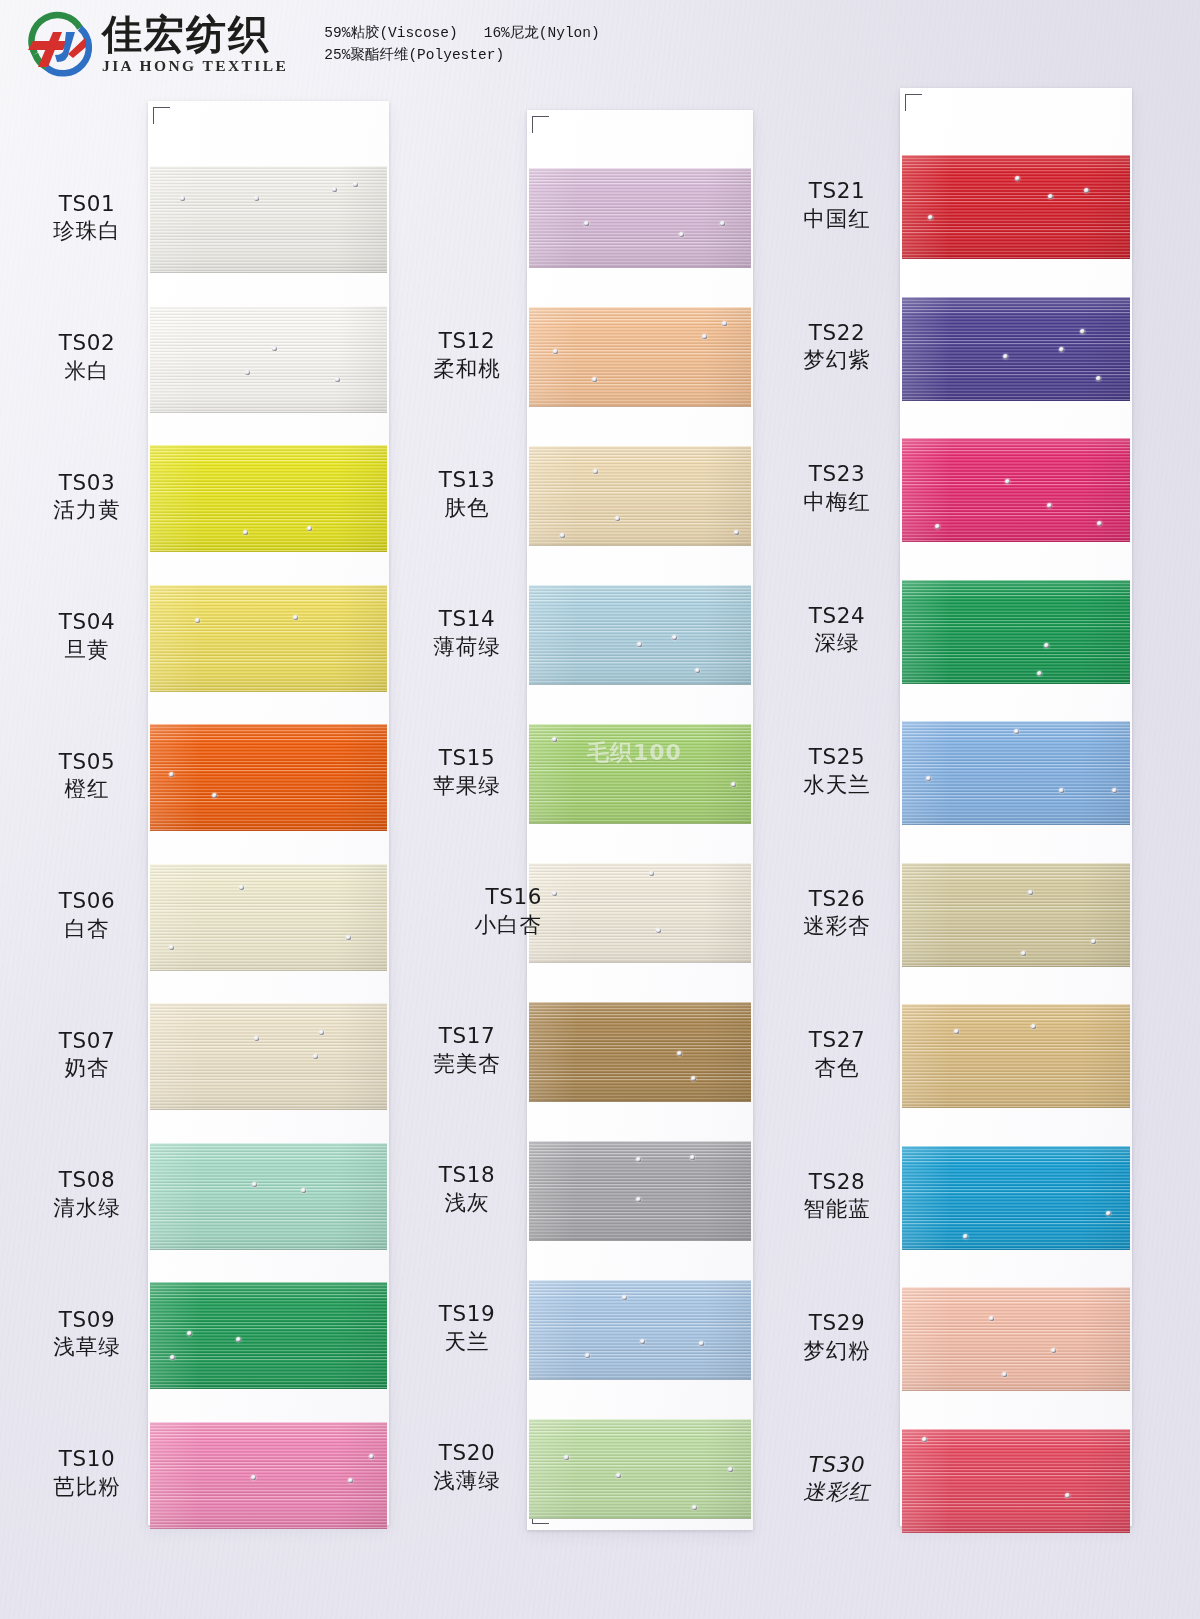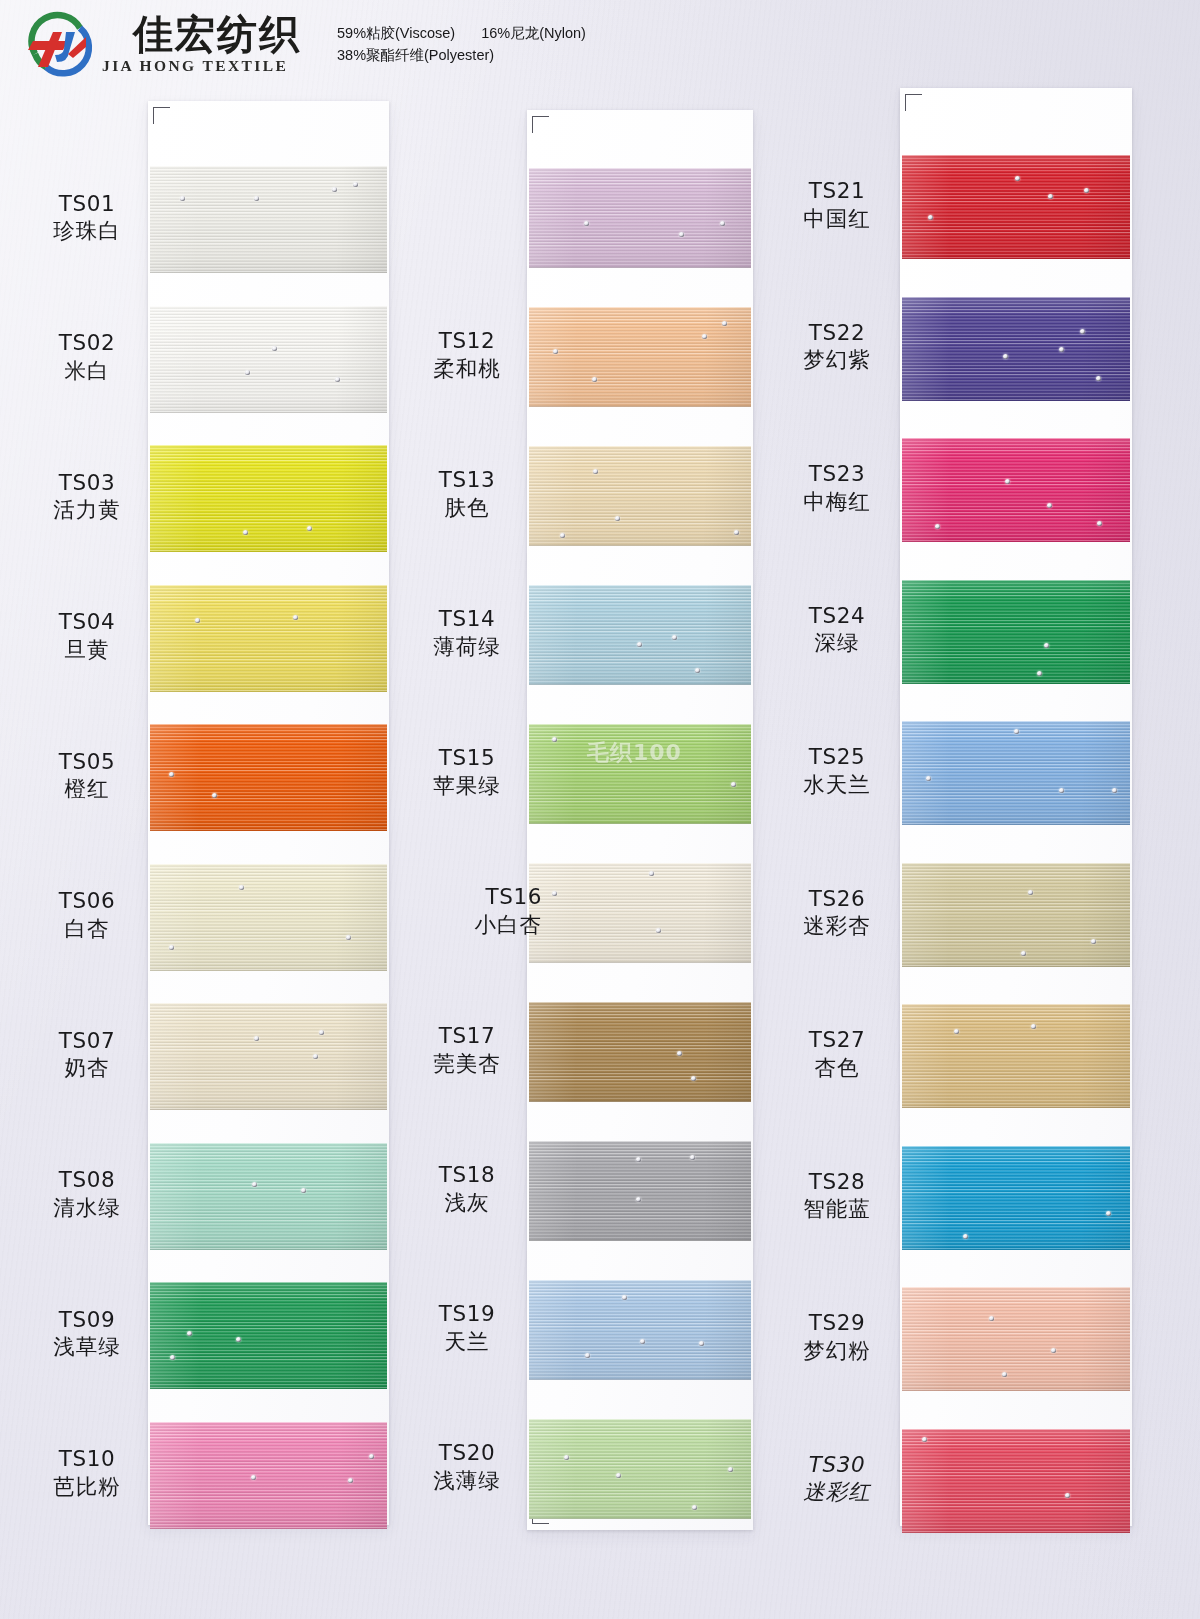--- a/index.html
+++ b/index.html
@@ -38,39 +38,38 @@
   }
   .logo-mark {
     width: 74px; height: 68px;
     position: relative; flex: none;
   }
   .logo-text { margin-left: 6px; }
   .logo-cn {
     font-size: 40px; font-weight: 700; color: #1d1d1b;
     letter-spacing: 2px; line-height: 1.0;
     font-family: "DejaVu Sans", "Liberation Sans", sans-serif;
-    margin-left: 31px;
   }
   .logo-en {
     font-size: 15.5px; font-weight: 700; color: #2a2a28;
     letter-spacing: 2.4px; line-height: 1.1; margin-top: 3px;
     font-family: "Liberation Serif", "DejaVu Serif", serif;
   }
   .title-main {
     margin-left: 44px;
     font-size: 37px; font-weight: 700; color: #1e6fe0;
     letter-spacing: 1px; white-space: nowrap;
     font-family: "DejaVu Sans", "Liberation Sans", sans-serif;
     text-shadow: 0 0 1px rgba(30,111,224,.5);
   }
   .composition {
     margin-left: 36px;
     font-size: 14.5px; color: #18181a; line-height: 1.55;
     white-space: nowrap;
-    font-family: Liberation Sans, sans-serif;
+    font-family: Liberation Mono, monospace;
   }
   .comp-line { display: block; }
   .comp-gap { display: inline-block; width: 26px; }
 
   
   .board { position: absolute; inset: 0; z-index: 2; }
 
   .card-strip {
     position: absolute;
     background:
@@ -167,21 +166,21 @@
       <div class="logo-en">JIA HONG TEXTILE</div>
     </div>
   </div>
 
 
   <div class="composition">
     <span class="comp-line">
       <span>59%粘胶(Viscose)</span><span class="comp-gap"></span><span>16%尼龙(Nylon)</span>
     </span>
     <span class="comp-line">
-      <span>38%聚酯纤维(Polyester)</span>
+      <span>25%聚酯纤维(Polyester)</span>
     </span>
   </div>
 
 </div>
 
 <div class="board" id="board">
     <div class="card-strip" style="left: 148px; top: 101px; width: 241px; height: 1424px;"></div>
     <div class="swatch" title="TS01 珍珠白" style="left: 150px; top: 166px; width: 237px; height: 107px; background: rgb(243, 242, 236);">
       <div class="threads"></div>
       <div class="sheen"></div>

